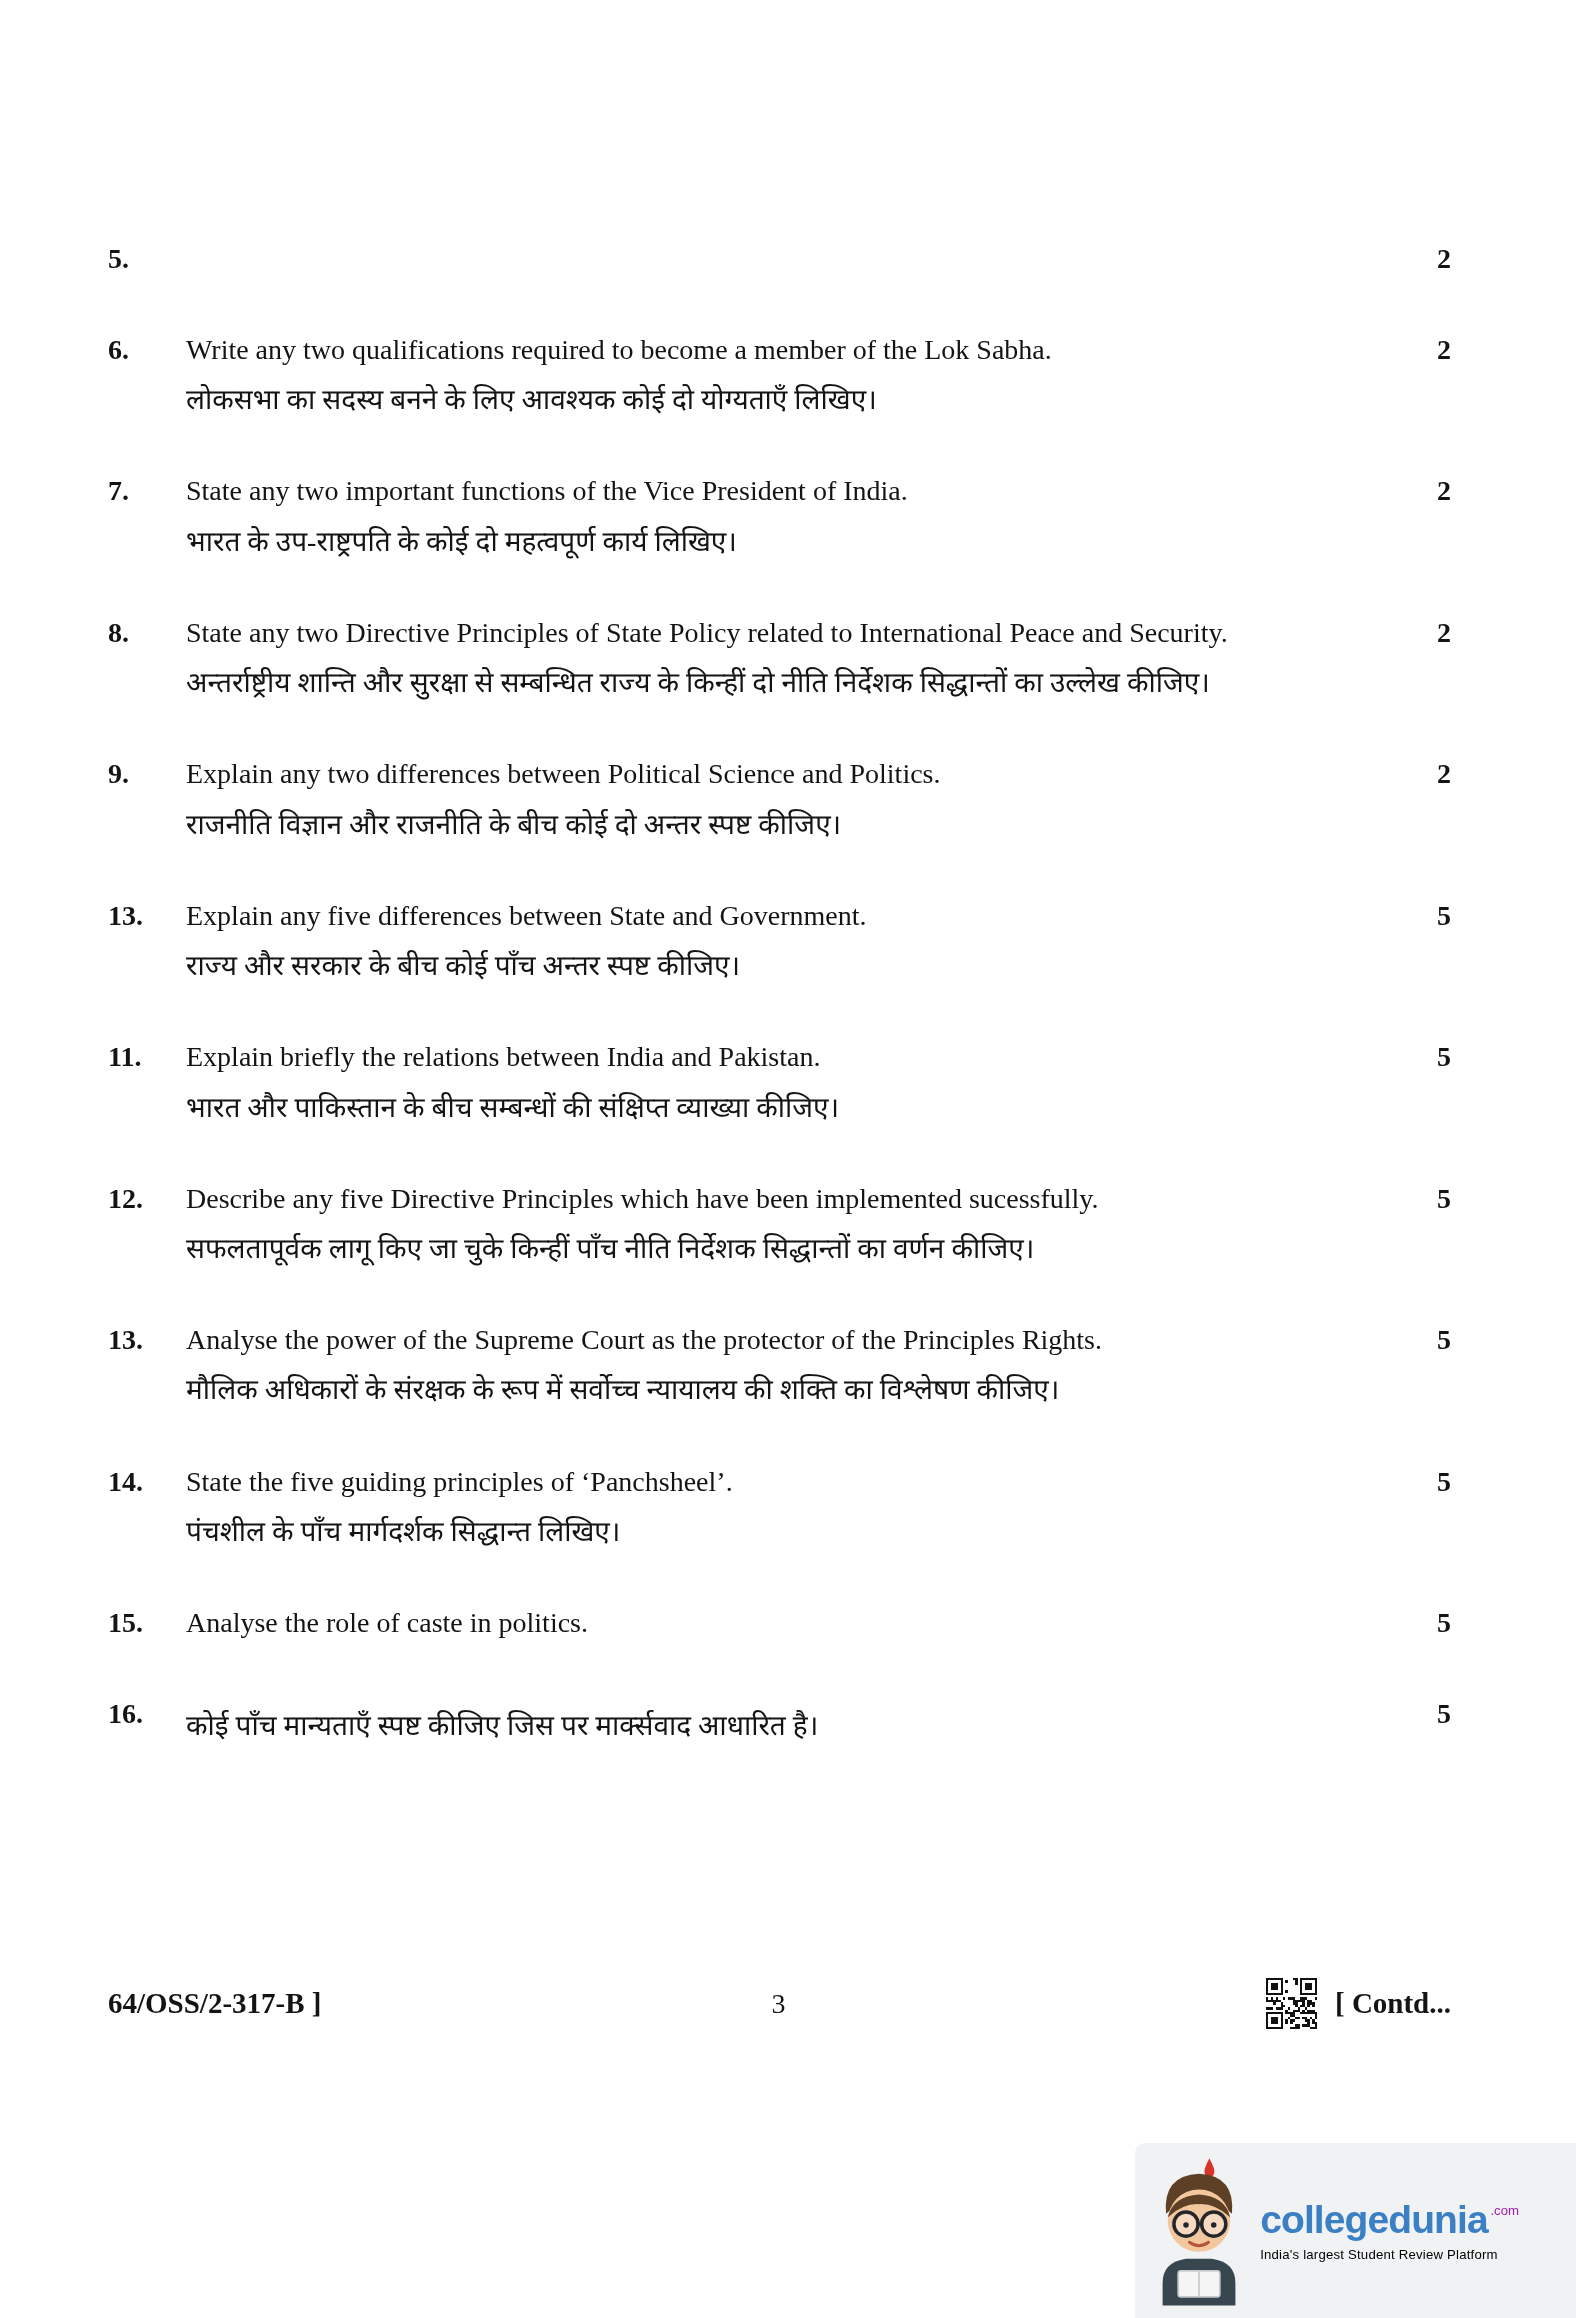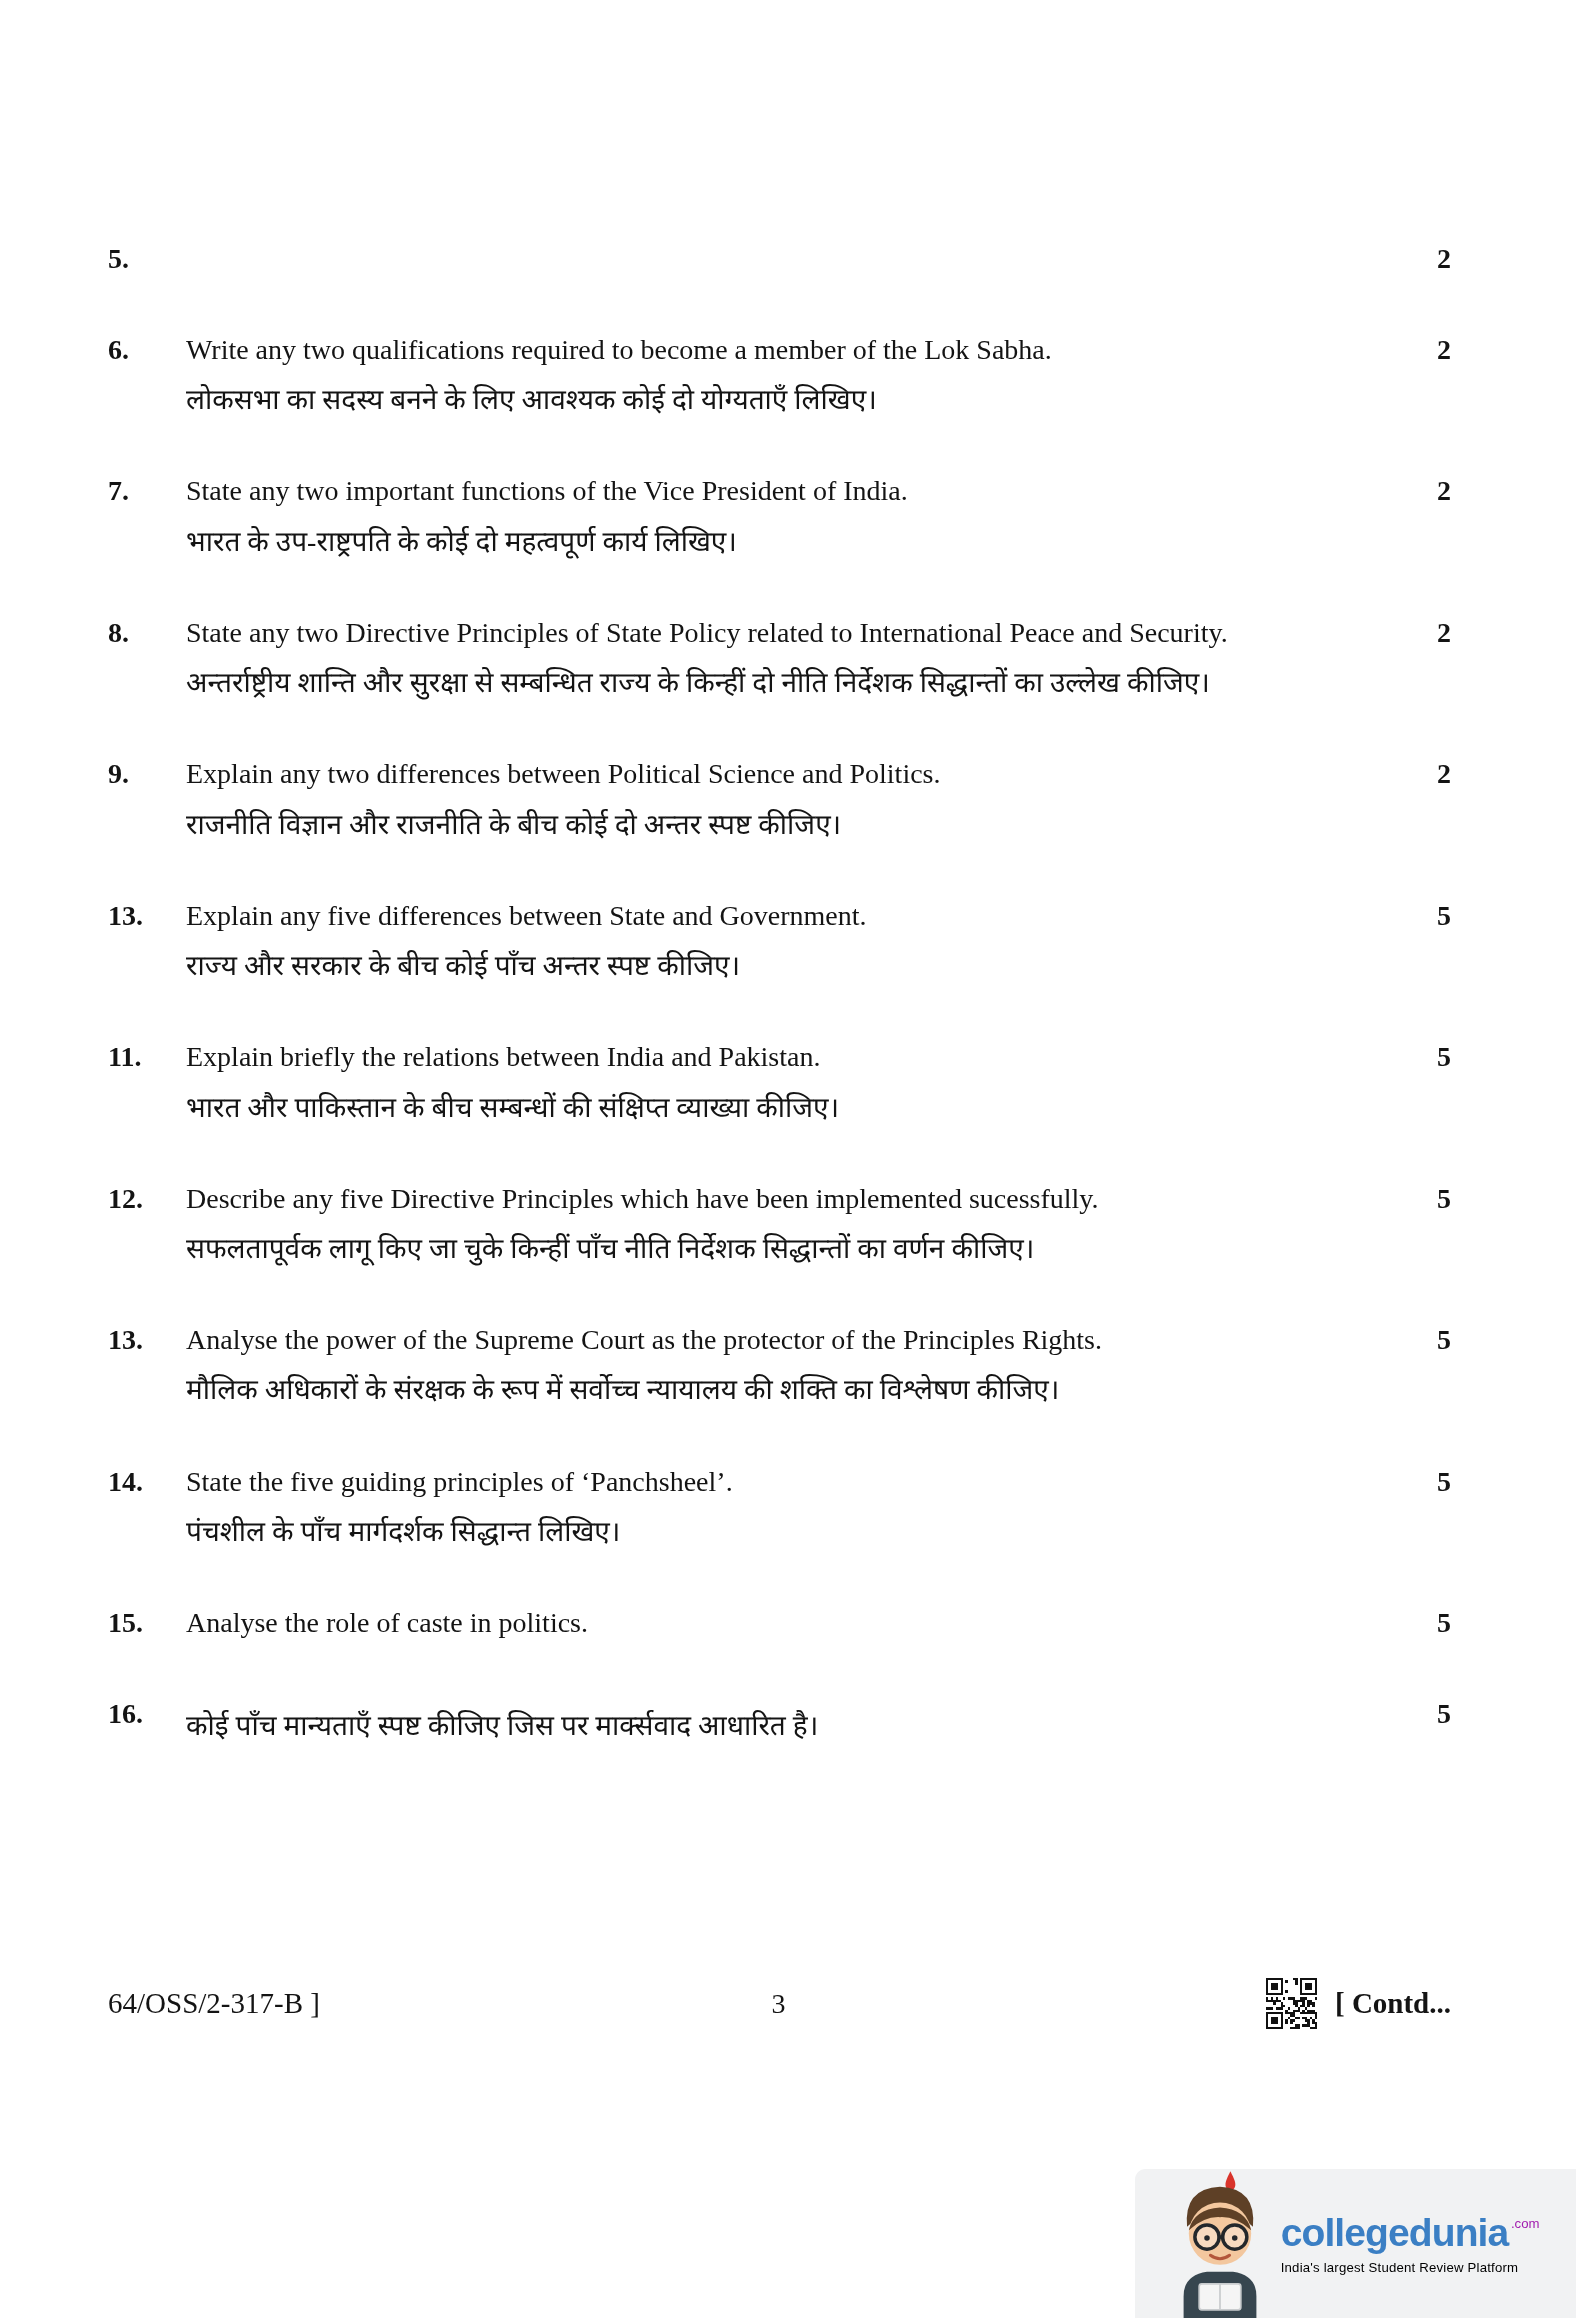--- a/index.html
+++ b/index.html
@@ -20,37 +20,36 @@
   .q-no { flex:0 0 78px; font-weight:bold; font-size:28px; line-height:1.35; }
   .q-body { flex:1 1 auto; padding-right:25px; min-width:0; }
   .q-en { font-size:28px; line-height:1.35; }
   .q-hi { font-size:28px; line-height:1.4; margin-top:11.5px; }
   .q-marks { flex:0 0 37px; text-align:right; font-weight:bold; font-size:28px; line-height:1.35; }
 
   .footer {
     position:absolute; top:1976px; left:108px; right:125px;
     display:flex; align-items:center; height:55px;
   }
-  .footer-code { font-weight:normal; font-size:29px; }
+  .footer-code { font-weight:bold; font-size:29px; }
   .footer-page {
     position:absolute; left:50%; transform:translateX(-58%);
     font-size:28px;
   }
   .footer-right { margin-left:auto; display:flex; align-items:center; gap:17.7px; }
   .qr { display:block; }
   .contd { font-weight:bold; font-size:29px; }
 
   .brand-panel {
     position:absolute; right:0; bottom:0;
-    width:441px; height:150px;
+    width:441px; height:176px;
     background:#f1f2f3;
     border-top-left-radius:10.6px;
     display:flex; align-items:center;
     padding:12.4px 16px 12.4px 12.4px;
-    justify-content:center;
   }
   .mascot { flex:0 0 auto; margin-right:8.8px; }
   .brand-text { display:flex; flex-direction:column; }
   .brand-name-row { display:flex; align-items:flex-start; }
   .brand-name {
     font-family:"Liberation Sans", sans-serif;
     font-weight:bold; font-size:39px; letter-spacing:-0.9px;
     color:#3b7fc4; line-height:1.05;
   }
   .brand-tld {

